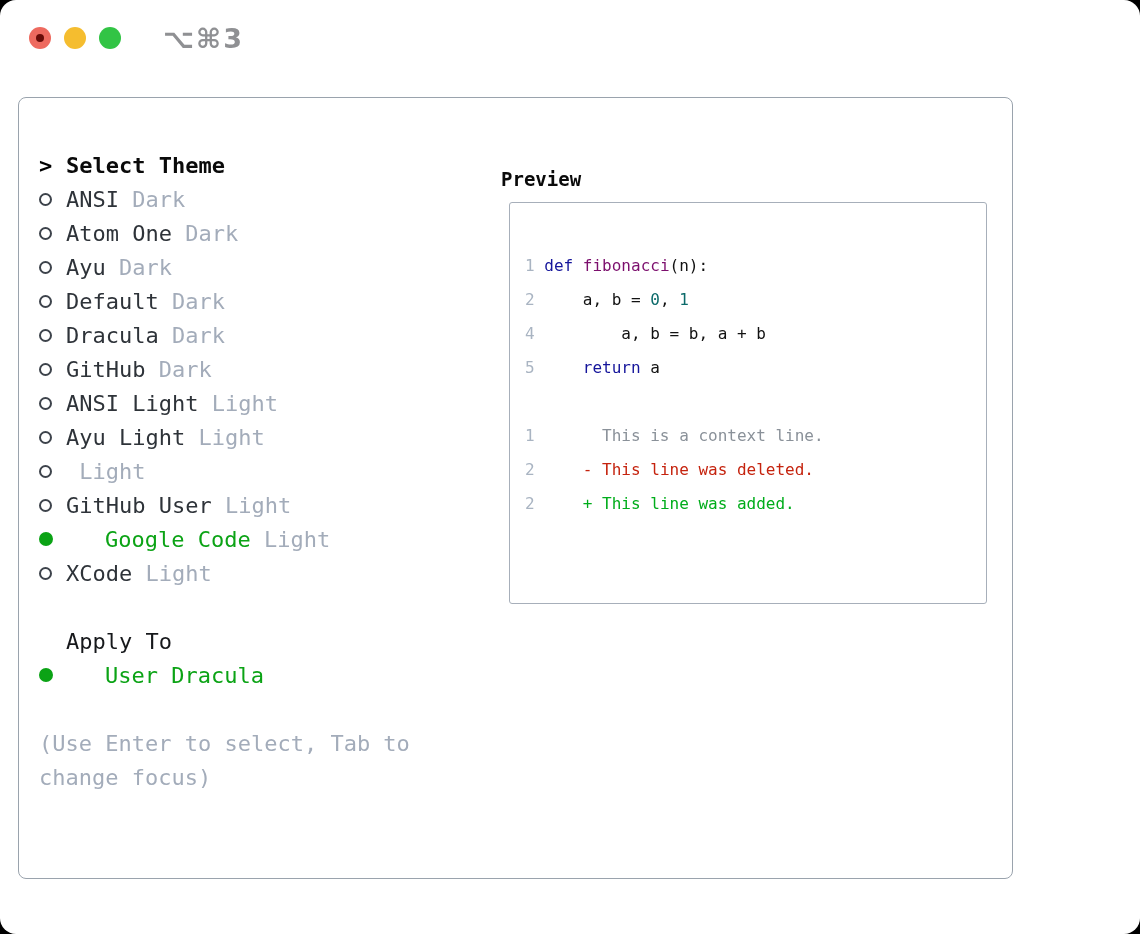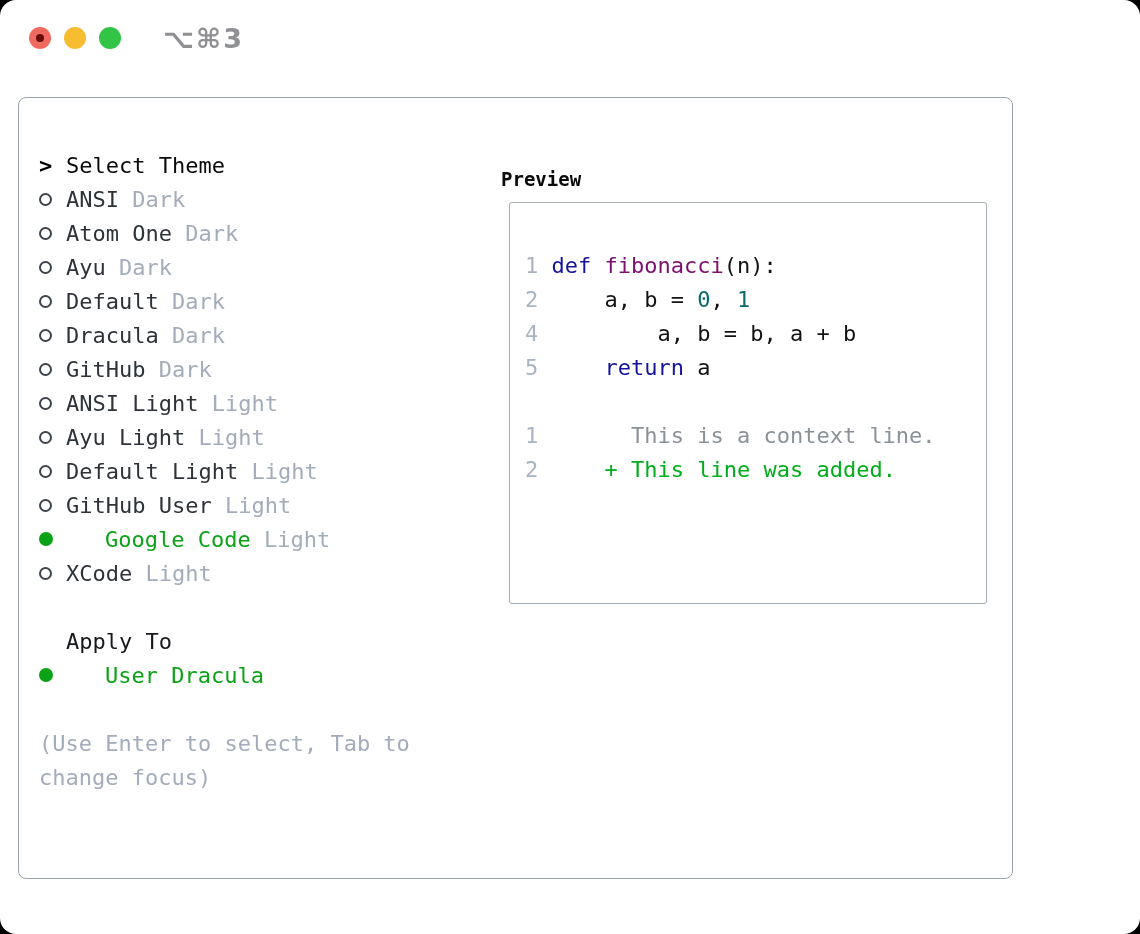--- a/index.html
+++ b/index.html
@@ -28,32 +28,32 @@
   .panel{position:absolute;left:18px;top:97px;width:995px;height:782px;box-sizing:border-box;
          border:1.5px solid var(--panel-border);border-radius:8px;background:#fff;}
 
   
   .left{position:absolute;left:20px;top:50px;}
   .row{height:34px;display:flex;align-items:center;font-size:22px;color:var(--text);white-space:pre;}
   .row .marker{width:27px;flex:none;display:flex;align-items:center;}
   .chev{font-weight:bold;color:#000;font-size:22px;}
   .ring{width:13px;height:13px;box-sizing:border-box;border:2px solid #3d434b;border-radius:50%;}
   .ring.filled{background:var(--green);border-color:var(--green);width:14px;height:14px;}
-  .row.title-row .label{font-weight:normal;color:var(--title);}
+  .row.title-row .label{font-weight:bold;color:var(--title);}
   .row.selected .label{color:var(--green);margin-left:39px;}
   .variant{color:var(--muted);}
   .row.apply-title .label{color:#16181b;}
   .row.help{color:var(--muted);}
 
   
   .preview-title{position:absolute;left:482px;top:64px;height:34px;display:flex;align-items:center;
                  font-size:19px;font-weight:bold;color:var(--title);}
   .pbox{position:absolute;left:490px;top:104px;width:478px;height:402px;box-sizing:border-box;
         border:1.5px solid var(--pbox-border);border-radius:3px;background:#fff;}
-  .code{padding:46px 0 0 15px;font-size:22px;line-height:34px;}
+  .code{padding:46px 0 0 15px;font-size:16px;line-height:34px;}
   .cline{height:34px;white-space:pre;}
   .num{color:var(--num);}
   .pln{color:var(--pln);} .kwd{color:var(--kwd);} .typ{color:var(--typ);}
   .lit{color:var(--lit);} .ctx{color:var(--ctx);} .del{color:var(--del);} .add{color:var(--add);}
 </style>
 </head>
 <body>
 
 <div class="window">
 
@@ -71,21 +71,21 @@
     <div class="left">
         <div class="row title-row"><span class="marker"><span class="chev">&gt;</span></span><span class="label">Select Theme</span></div>
         <div class="row item"><span class="marker"><span class="ring"></span></span><span class="label">ANSI</span><span class="variant"> Dark</span></div>
         <div class="row item"><span class="marker"><span class="ring"></span></span><span class="label">Atom One</span><span class="variant"> Dark</span></div>
         <div class="row item"><span class="marker"><span class="ring"></span></span><span class="label">Ayu</span><span class="variant"> Dark</span></div>
         <div class="row item"><span class="marker"><span class="ring"></span></span><span class="label">Default</span><span class="variant"> Dark</span></div>
         <div class="row item"><span class="marker"><span class="ring"></span></span><span class="label">Dracula</span><span class="variant"> Dark</span></div>
         <div class="row item"><span class="marker"><span class="ring"></span></span><span class="label">GitHub</span><span class="variant"> Dark</span></div>
         <div class="row item"><span class="marker"><span class="ring"></span></span><span class="label">ANSI Light</span><span class="variant"> Light</span></div>
         <div class="row item"><span class="marker"><span class="ring"></span></span><span class="label">Ayu Light</span><span class="variant"> Light</span></div>
-        <div class="row item"><span class="marker"><span class="ring"></span></span><span class="label">Default Light</span><span class="variant"> Light</span></div>
+        <div class="row item"><span class="marker"><span class="ring"></span></span><span class="variant"> Light</span></div>
         <div class="row item"><span class="marker"><span class="ring"></span></span><span class="label">GitHub User</span><span class="variant"> Light</span></div>
         <div class="row item selected"><span class="marker"><span class="ring filled"></span></span><span class="label">Google Code</span><span class="variant"> Light</span></div>
         <div class="row item"><span class="marker"><span class="ring"></span></span><span class="label">XCode</span><span class="variant"> Light</span></div>
         <div class="row spacer"><span class="marker"></span></div>
         <div class="row apply-title"><span class="marker"></span><span class="label">Apply To</span></div>
         <div class="row item selected"><span class="marker"><span class="ring filled"></span></span><span class="label">User Dracula</span></div>
         <div class="row spacer"><span class="marker"></span></div>
         <div class="row help">(Use Enter to select, Tab to</div>
         <div class="row help">change focus)</div>
       </div>
@@ -93,18 +93,19 @@
     <div class="preview-title">Preview</div>
 
     <div class="pbox">
       <div class="code">
           <div class="cline"><span class="num">1</span><span class="pln"> </span><span class="kwd">def</span><span class="pln"> </span><span class="typ">fibonacci</span><span class="pln">(n):</span></div>
           <div class="cline"><span class="num">2</span><span class="pln">     a, b = </span><span class="lit">0</span><span class="pln">, </span><span class="lit">1</span></div>
           <div class="cline"><span class="num">4</span><span class="pln">         a, b = b, a + b</span></div>
           <div class="cline"><span class="num">5</span><span class="pln">     </span><span class="kwd">return</span><span class="pln"> a</span></div>
           <div class="cline">&nbsp;</div>
           <div class="cline"><span class="num">1</span><span class="ctx">       This is a context line.</span></div>
+          <div class="cline"><span class="num">2</span><span class="pln">     </span><span class="del">- This line was deleted.</span></div>
           <div class="cline"><span class="num">2</span><span class="pln">     </span><span class="add">+ This line was added.</span></div>
         </div>
     </div>
 
   </div>
 </div>
 
 </body></html>

